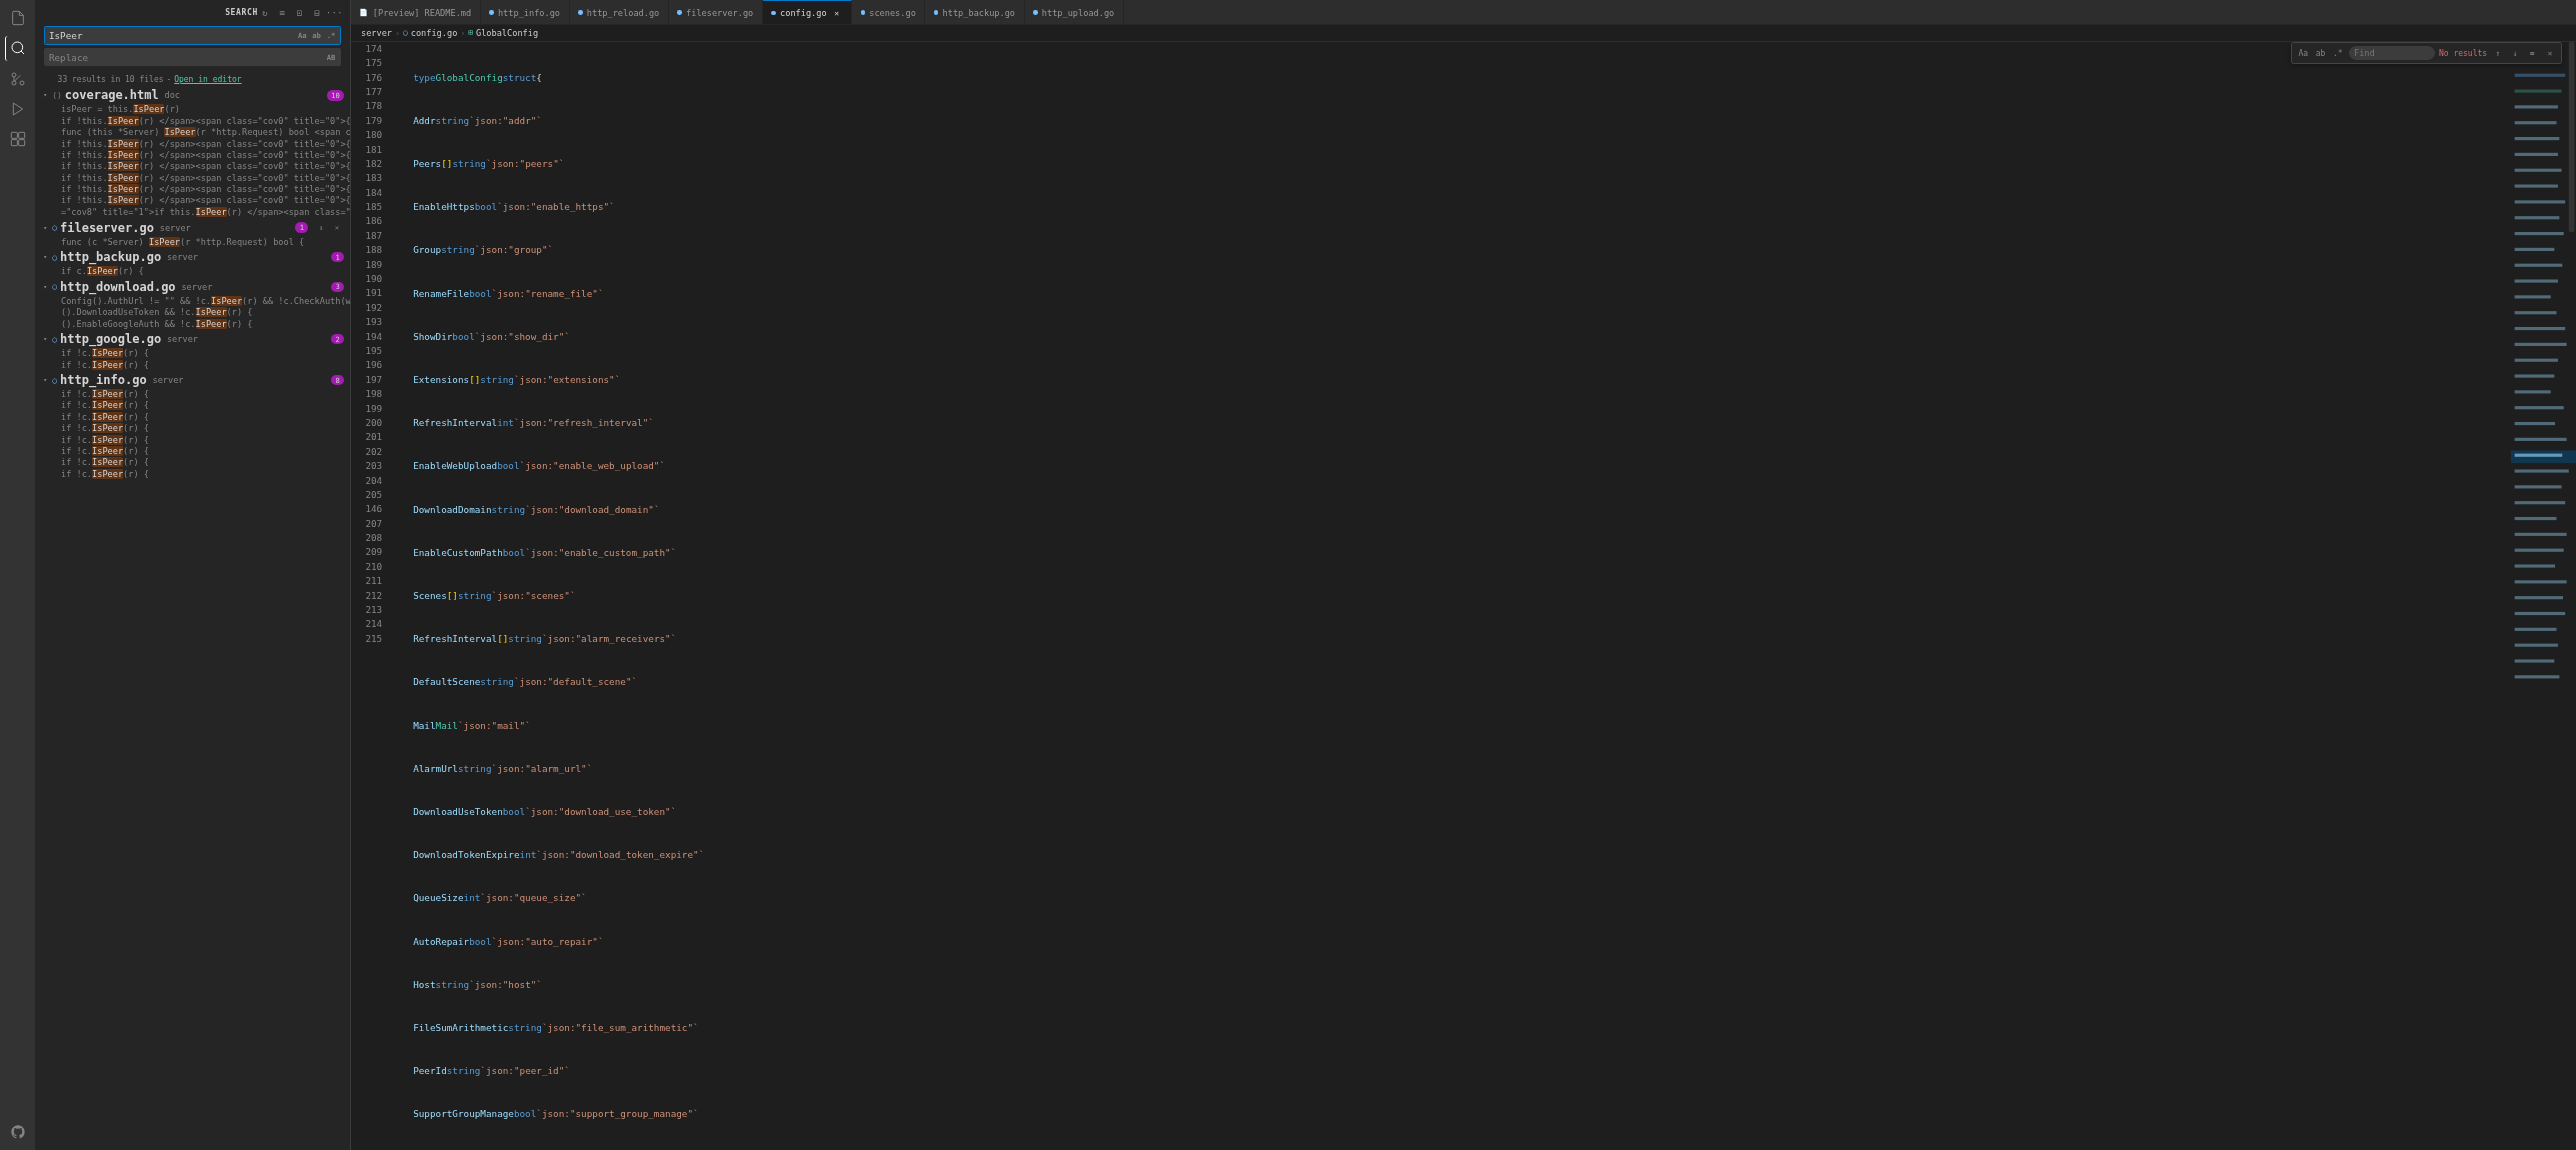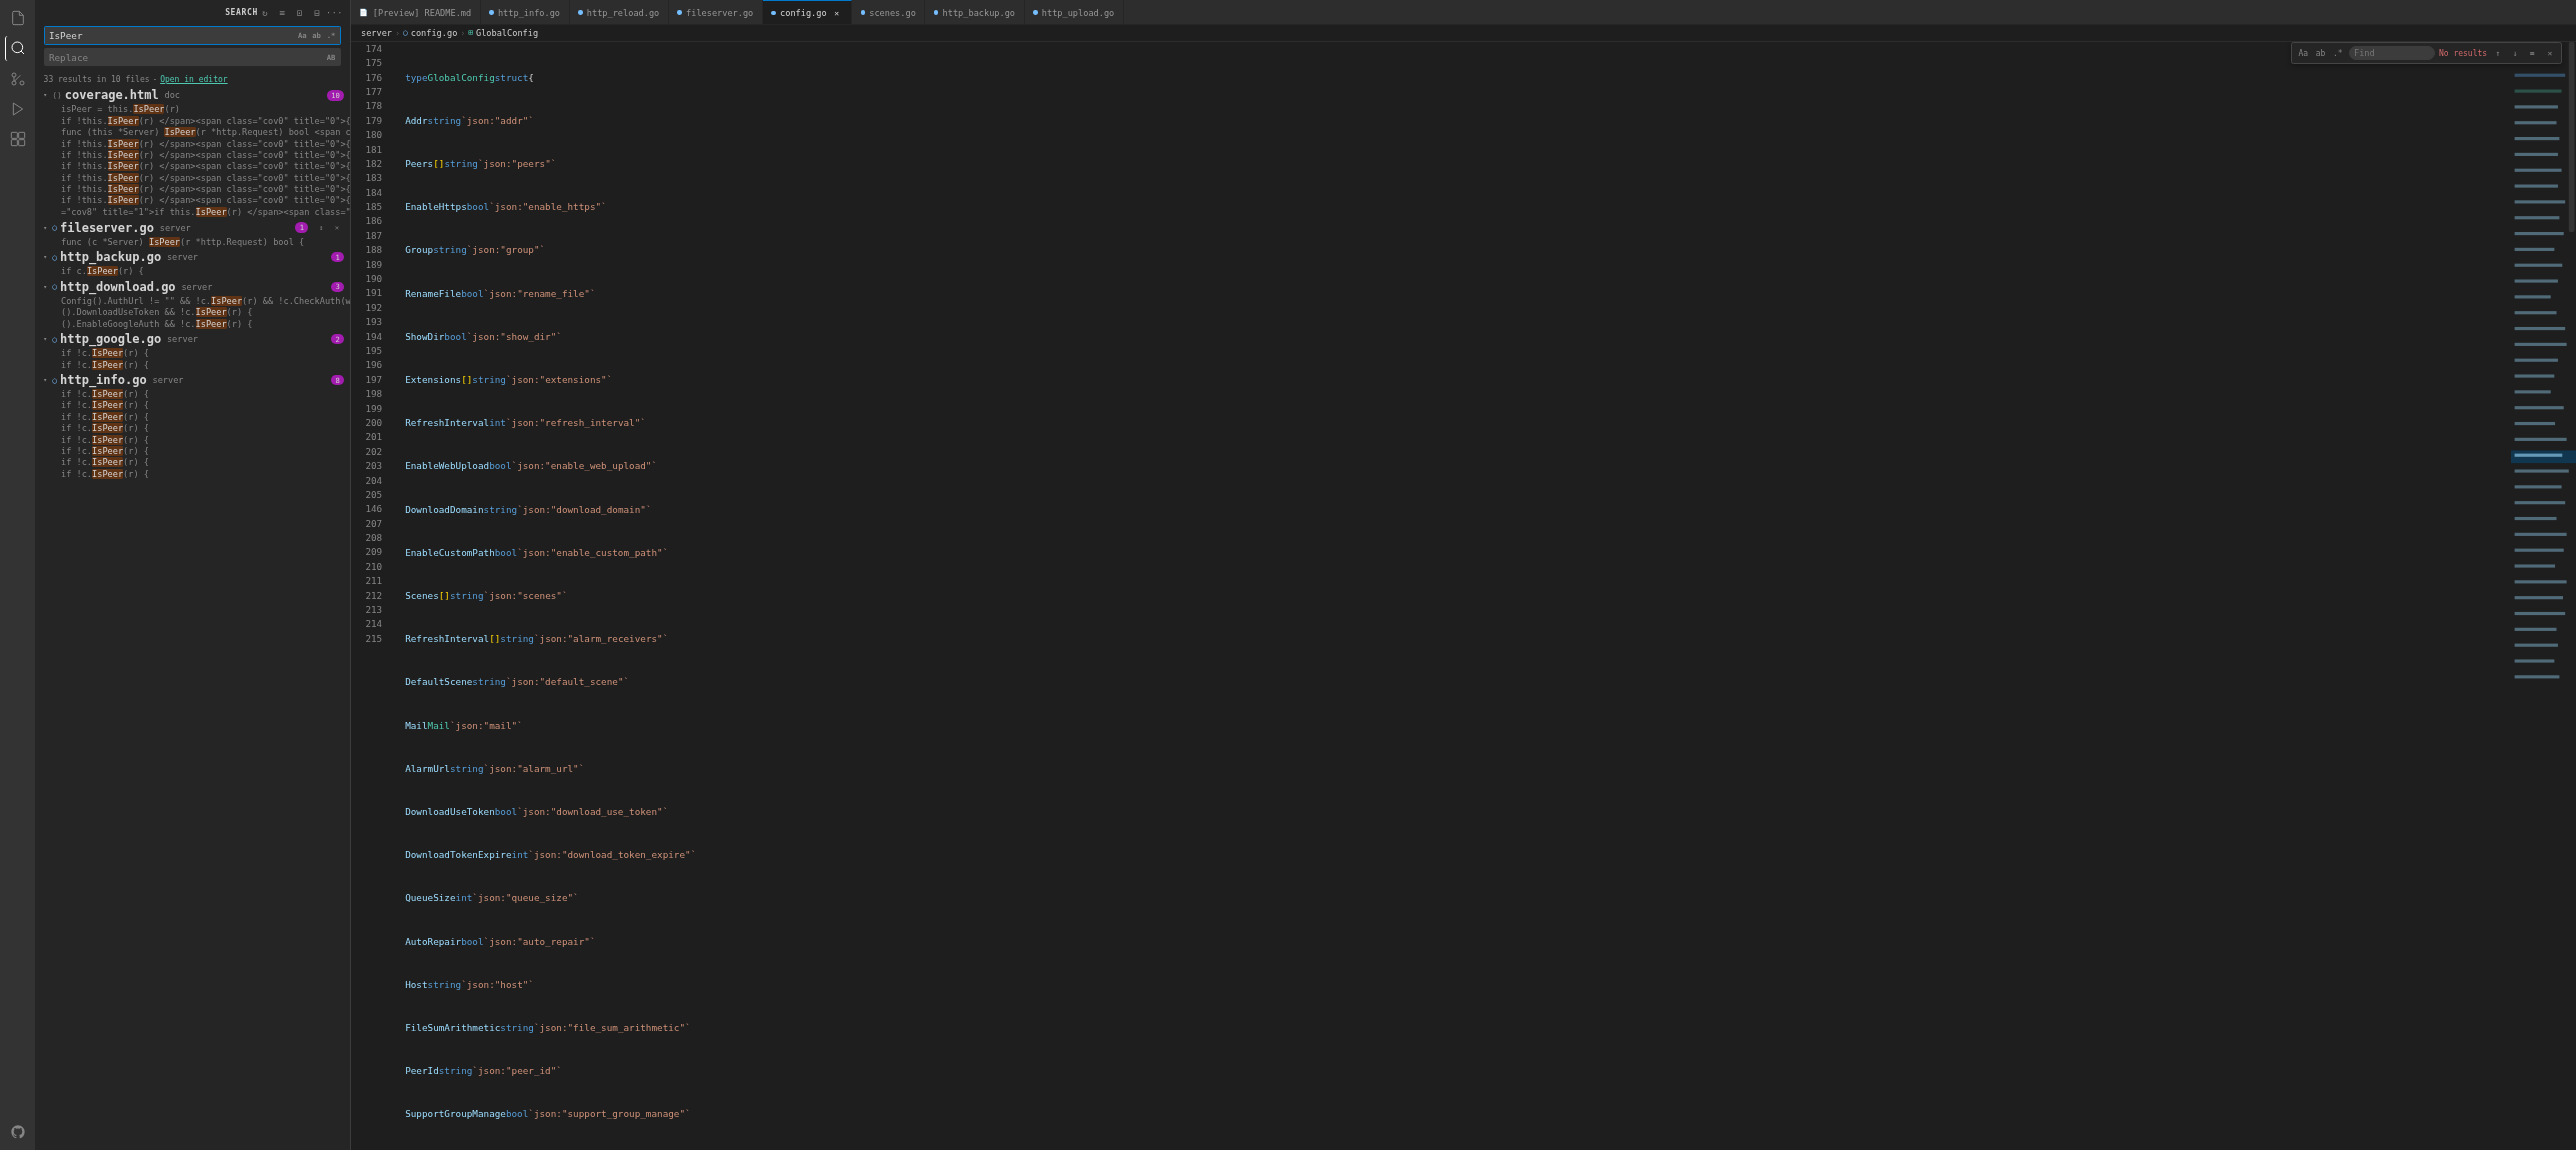--- a/index.html
+++ b/index.html
@@ -120,20 +120,21 @@
       font-weight: bold;
     }
 
     .search-results-header {
       padding: 2.9px 8.6px;
       font-size: 8px;
       color: #888;
       display: flex;
       align-items: flex-start;
       gap: 2.9px;
+      margin-left: 14px;
     }
     .results-link {
       color: #4ec9b0;
       cursor: pointer;
       text-decoration: underline;
     }
 
     .search-results {
       flex: 1;
       overflow-y: auto;
@@ -315,20 +316,21 @@
       color: #858585;
       cursor: pointer;
       border-radius: 1.4px;
       font-size: 8px;
     }
 
     .code-container {
       flex: 1;
       overflow: auto;
       display: flex;
+      gap: 8px;
     }
     .code-container::-webkit-scrollbar { width: 7.2px; height: 7.2px; }
     .code-container::-webkit-scrollbar-track { background: #1e1e1e; }
     .code-container::-webkit-scrollbar-thumb { background: #424242; border-radius: 1.4px; }
 
     .line-numbers {
       background: #1e1e1e;
       color: #858585;
       text-align: right;
       padding: 0 8.6px 0 14.4px;

